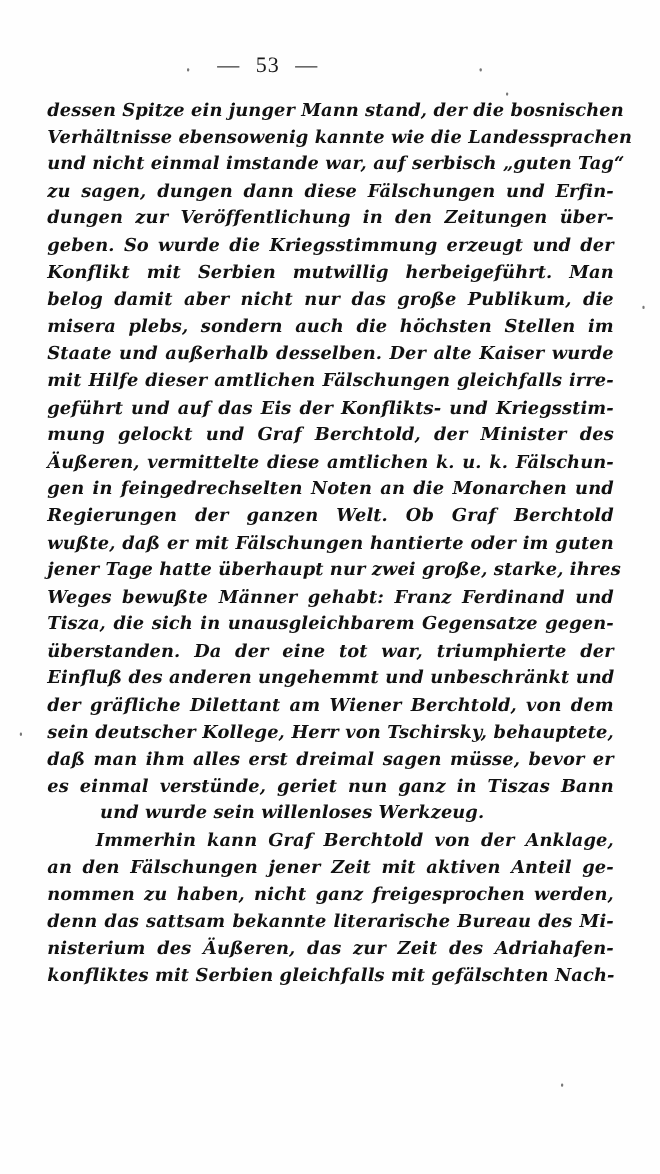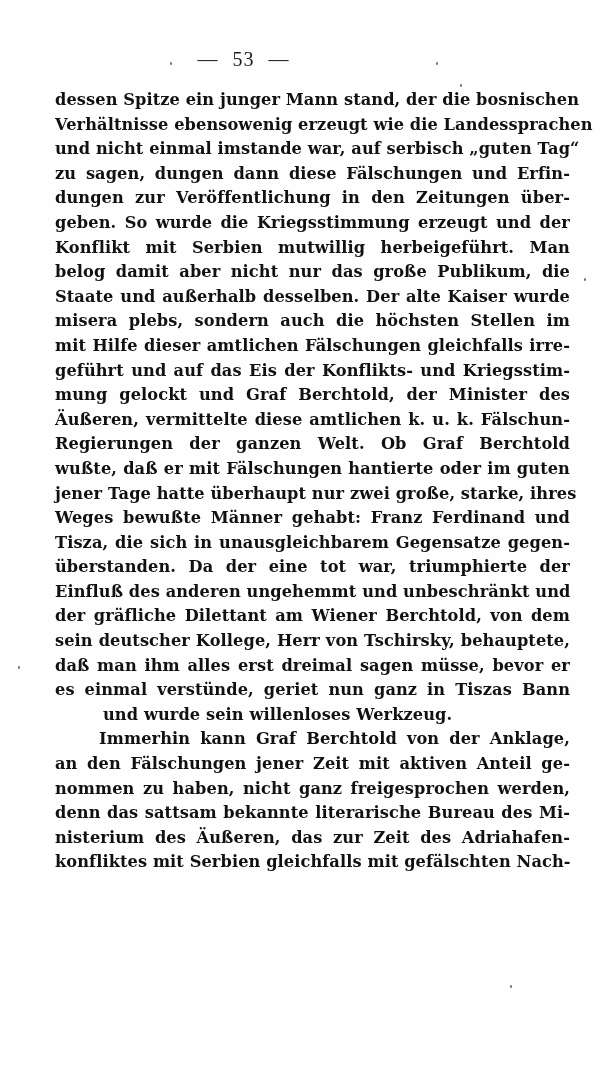--- a/index.html
+++ b/index.html
@@ -28,23 +28,24 @@
     width: 487px;
     text-align: center;
     font-family: "Liberation Serif", "DejaVu Serif", serif;
     font-size: 20px;
     letter-spacing: 1px;
     color: #1a1a1a;
   }
   .page-number .dash { display: inline-block; margin: 0 14px; }
   .body-text {
     position: absolute;
-    left: 55px;
+    left: 43px;
     top: 88px;
     width: 515px;
+    font-style: italic;
   }
   .line {
     height: 24.6px;
     line-height: 24.6px;
     font-size: 16.2px;
     font-weight: bold;
     white-space: nowrap;
     text-align: justify;
     text-align-last: justify;
     letter-spacing: 0.1px;
@@ -67,33 +68,34 @@
 <body>
 
 <div class="page">
 
   <div class="page-number">
     <span class="dash">—</span><span>53</span><span class="dash">—</span>
   </div>
 
   <div class="body-text">
     <div class="line">dessen Spitze ein junger Mann stand, der die bosnischen</div>
-    <div class="line">Verhältnisse ebensowenig erzeugt wie die Landessprachen</div>
+    <div class="line">Verhältnisse ebensowenig kannte wie die Landessprachen</div>
     <div class="line">und nicht einmal imstande war, auf serbisch „guten Tag“</div>
     <div class="line">zu sagen, dungen dann diese Fälschungen und Erfin-</div>
     <div class="line">dungen zur Veröffentlichung in den Zeitungen über-</div>
     <div class="line">geben. So wurde die Kriegsstimmung erzeugt und der</div>
     <div class="line">Konflikt mit Serbien mutwillig herbeigeführt. Man</div>
     <div class="line">belog damit aber nicht nur das große Publikum, die</div>
+    <div class="line">misera plebs, sondern auch die höchsten Stellen im</div>
     <div class="line">Staate und außerhalb desselben. Der alte Kaiser wurde</div>
-    <div class="line">misera plebs, sondern auch die höchsten Stellen im</div>
     <div class="line">mit Hilfe dieser amtlichen Fälschungen gleichfalls irre-</div>
     <div class="line">geführt und auf das Eis der Konflikts- und Kriegsstim-</div>
     <div class="line">mung gelockt und Graf Berchtold, der Minister des</div>
     <div class="line">Äußeren, vermittelte diese amtlichen k. u. k. Fälschun-</div>
+    <div class="line">gen in feingedrechselten Noten an die Monarchen und</div>
     <div class="line">Regierungen der ganzen Welt. Ob Graf Berchtold</div>
     <div class="line">wußte, daß er mit Fälschungen hantierte oder im guten</div>
     <div class="line">jener Tage hatte überhaupt nur zwei große, starke, ihres</div>
     <div class="line">Weges bewußte Männer gehabt: Franz Ferdinand und</div>
     <div class="line">Tisza, die sich in unausgleichbarem Gegensatze gegen-</div>
     <div class="line">überstanden. Da der eine tot war, triumphierte der</div>
     <div class="line">Einfluß des anderen ungehemmt und unbeschränkt und</div>
     <div class="line">der gräfliche Dilettant am Wiener Berchtold, von dem</div>
     <div class="line">sein deutscher Kollege, Herr von Tschirsky, behauptete,</div>
     <div class="line">daß man ihm alles erst dreimal sagen müsse, bevor er</div>

